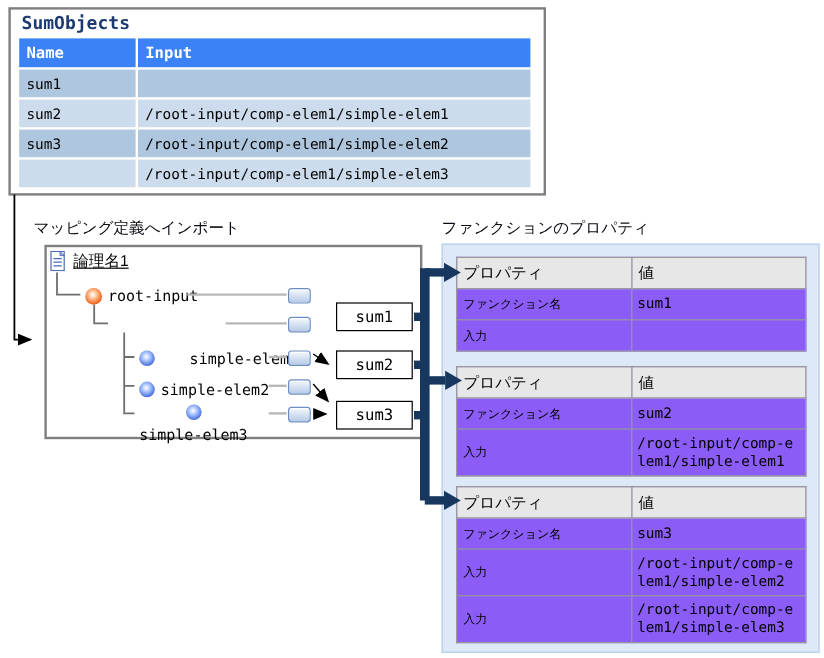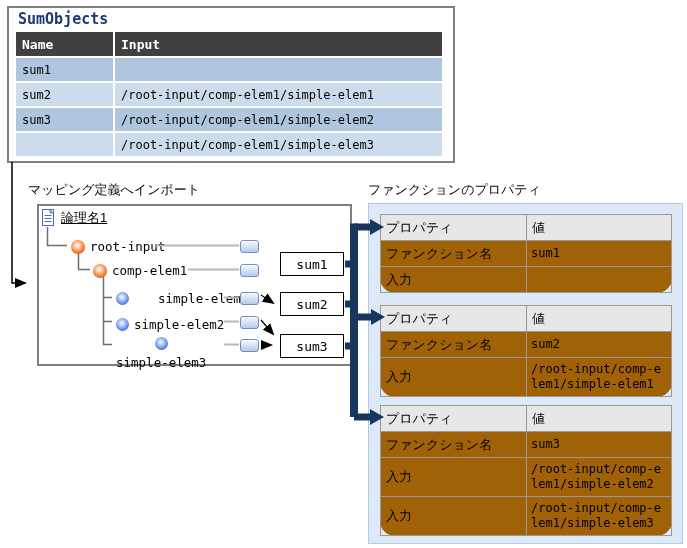--- a/index.html
+++ b/index.html
@@ -16,21 +16,21 @@
   }
   .sumtitle {
     position:absolute; left:9px; top:2px; font-weight:bold; font-size:15px;
     color:#1d3a70; letter-spacing:0px;
   }
   table.sum-table {
     position:absolute; left:5px; top:22px; width:430px;
     border-collapse:separate; border-spacing:2px; table-layout:fixed;
   }
   table.sum-table th {
-    background:#404040; color:#fff; text-align:left; font-weight:bold;
+    background:#3b82f6; color:#fff; text-align:left; font-weight:bold;
     font-size:13px; padding:1px 6px; height:22px;
     font-family:"DejaVu Sans Mono", monospace;
   }
   table.sum-table th.c1 { width:85px; }
   table.sum-table td {
     font-size:12px; padding:0 6px; height:23px;
     font-family:"DejaVu Sans Mono", monospace; color:#000;
   }
   table.sum-table tr.dark td  { background:#aec6de; }
   table.sum-table tr.light td { background:#cddcec; }
@@ -69,29 +69,29 @@
     justify-content:center; font-size:13px;
   }
 
   
   .prop-panel {
     position:absolute; left:368px; top:203px; width:313px; height:339px;
     background:#dde9f7; border:1px solid #b2cdea;
   }
   table.prop-table {
     position:absolute; left:380px; width:292px; border-collapse:collapse;
-    background:#a16207; table-layout:fixed;border-radius:15px;
+    background:#8b5cf6; table-layout:fixed;
   }
   table.prop-table th, table.prop-table td { border:1px solid #999; }
   table.prop-table th {
     background:#e7e7e7; font-weight:normal; text-align:left;
     font-size:13px; padding:2px 5px; height:21px;
   }
   table.prop-table th.c1, table.prop-table td.c1 { width:135px; }
-  table.prop-table td.c1 { font-size:13px; padding:2px 5px; height:21px; vertical-align:middle; }
+  table.prop-table td.c1 { font-size:10px; padding:2px 5px; height:21px; vertical-align:middle; }
   table.prop-table td.val {
     font-family:"DejaVu Sans Mono", monospace; font-size:12px; line-height:15px;
     padding:2px 4px; word-break:break-all; vertical-align:middle;
   }
   table.prop-table tr.tall td { height:34px; }
 
   svg.overlay { position:absolute; left:0; top:0; pointer-events:none; }
 </style>
 </head>
 <body>
@@ -142,24 +142,20 @@
       <line x1="3.5" y1="6.5" x2="10.5" y2="6.5" stroke="#4a6db4"></line>
       <line x1="3.5" y1="9.5" x2="10.5" y2="9.5" stroke="#4a6db4"></line>
       <line x1="3.5" y1="12.5" x2="10.5" y2="12.5" stroke="#4a6db4"></line>
     </svg>
     <span class="jp-text">論理名1</span>
   </div>
 
   <div class="tree-row" style="left:71px; top:238px;">
     <span class="node-icon complex"></span>
     <span class="node-text mono">root-input</span>
-  </div>
-  <div class="tree-row" style="left:93px; top:262px;">
-    <span class="node-icon complex"></span>
-    <span class="node-text mono">comp-elem1</span>
   </div>
   <div class="tree-row" style="left:116px; top:290px;gap:29px;">
     <span class="node-icon simple"></span>
     <span class="node-text mono">simple-elem1</span>
   </div>
   <div class="tree-row" style="left:116px; top:316px;">
     <span class="node-icon simple"></span>
     <span class="node-text mono">simple-elem2</span>
   </div>
   <div class="tree-row" style="left:116px; top:337px;flex-direction:column;">

